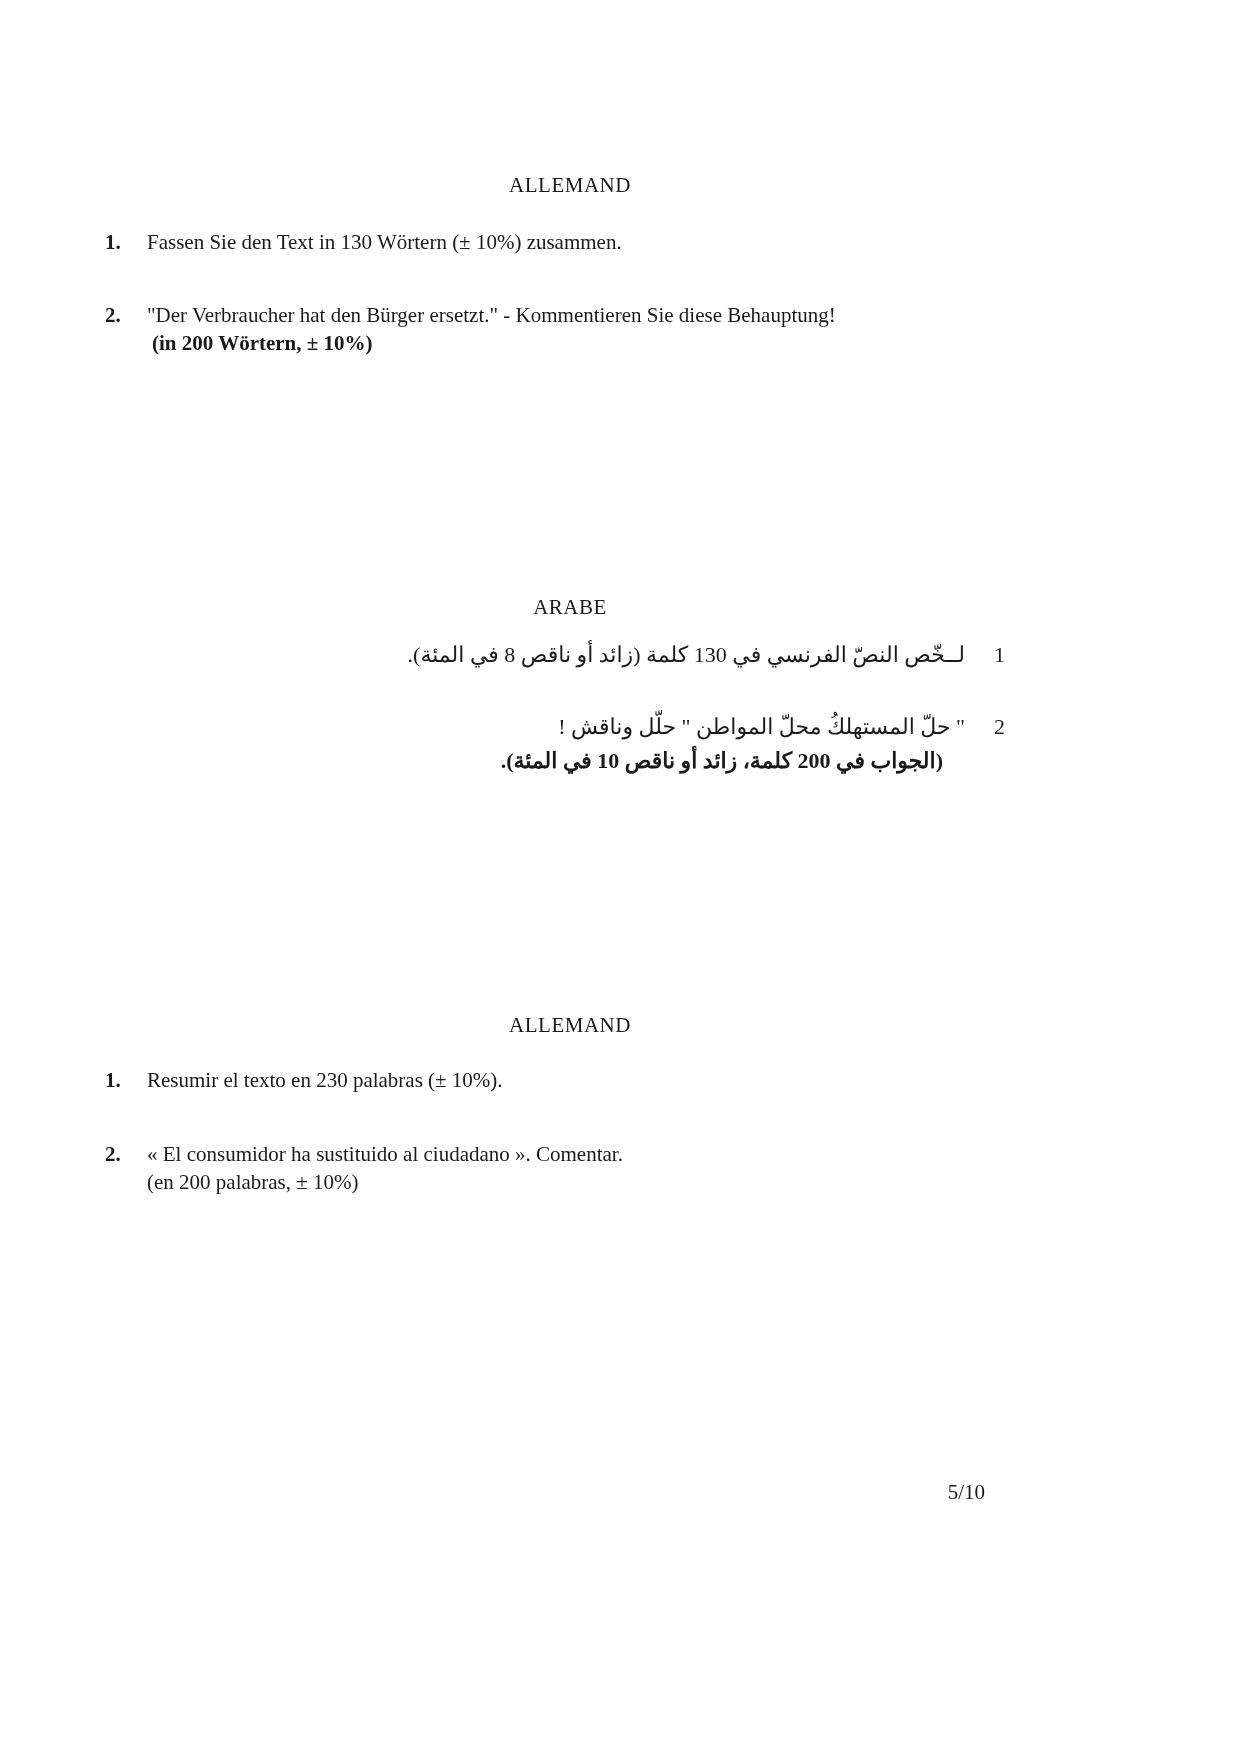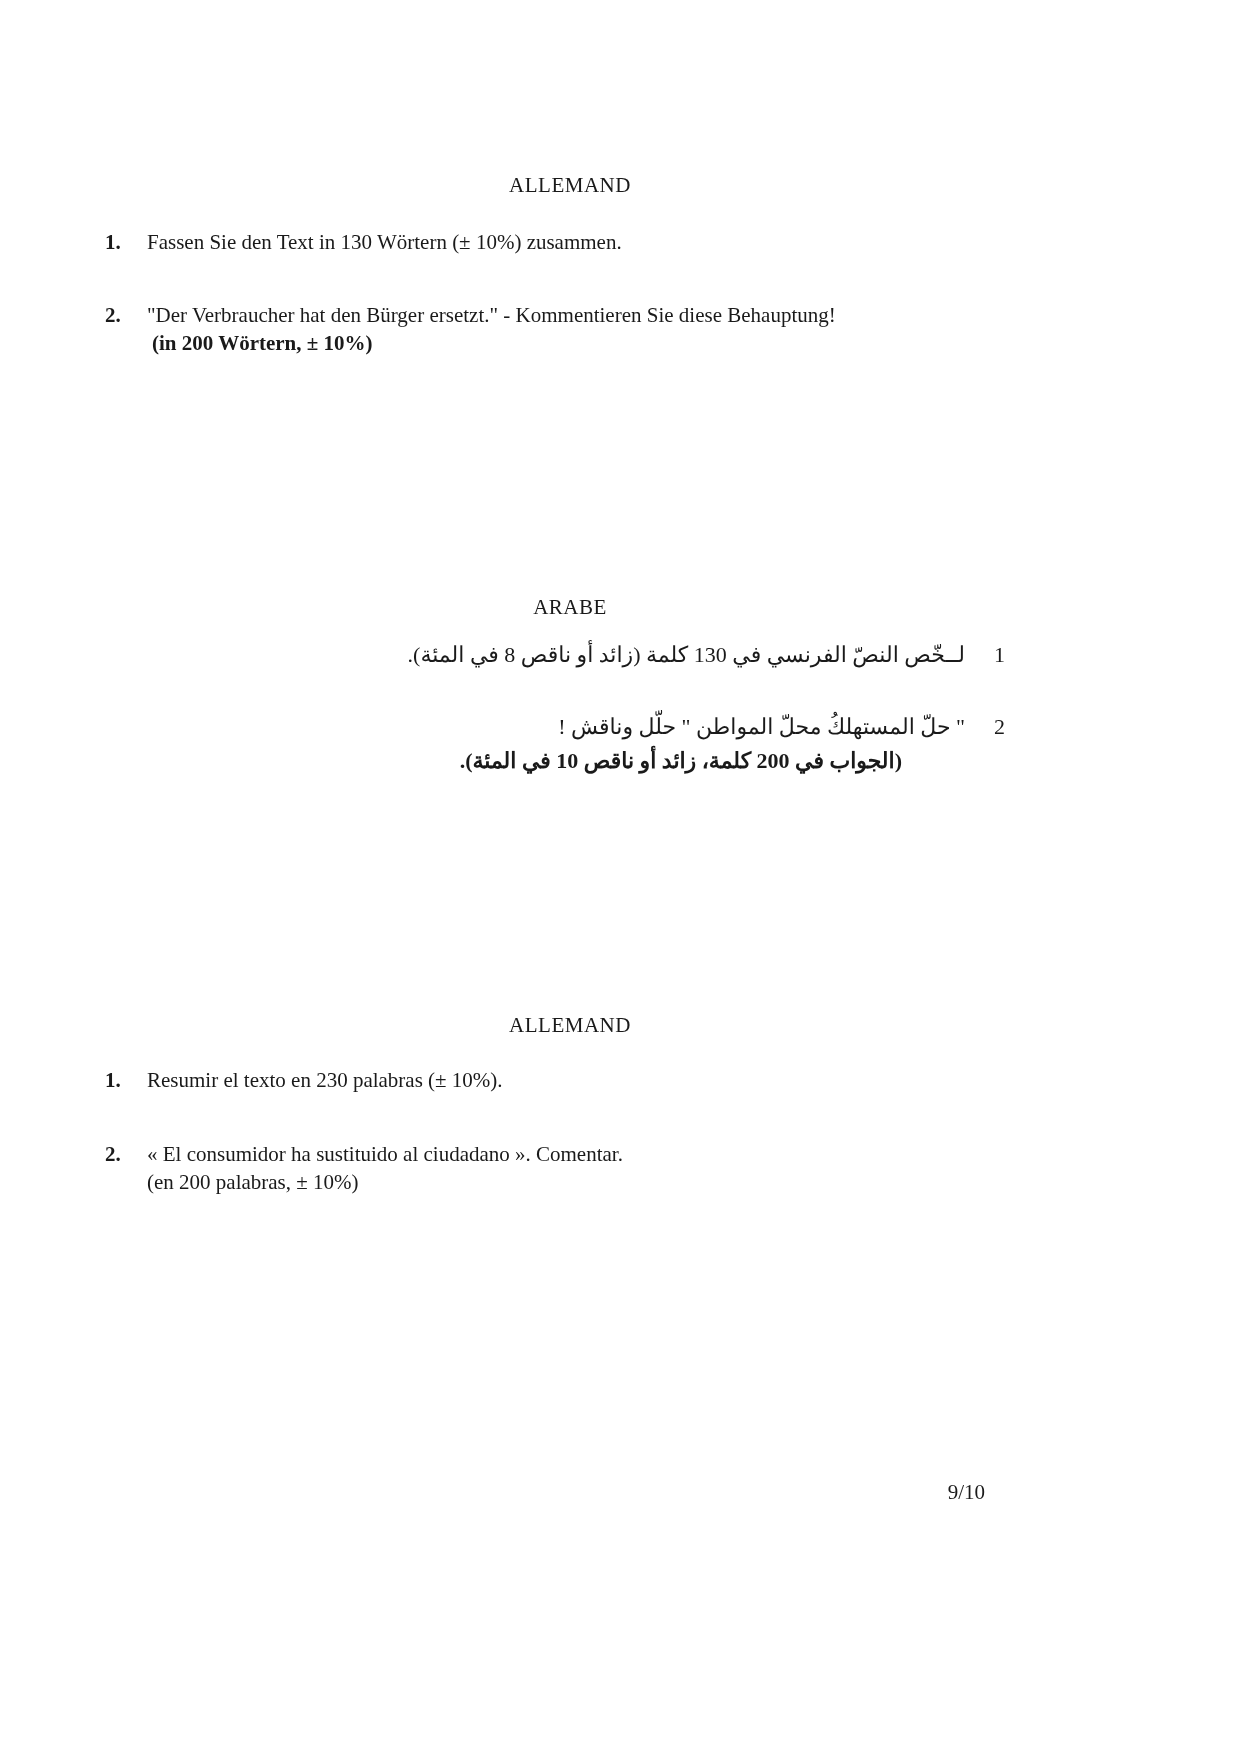--- a/index.html
+++ b/index.html
@@ -60,21 +60,21 @@
     line-height: 1.55;
   }
   .ar .item .num {
     font-weight: normal;
     width: 40px;
     flex: 0 0 40px;
     text-align: right;
   }
   .ar .cont-line {
     margin-left: 0;
-    margin-right: 103px;
+    margin-right: 62px;
   }
   .page-number {
     position: absolute;
     top: 1478px;
     left: 105px;
     width: 880px;
     text-align: right;
   }
 </style>
 </head>
@@ -122,15 +122,15 @@
   </div>
 
   <div class="block item" style="top:1140px;">
     <span class="num">2.</span>
     <span class="body">
       <span>« El consumidor ha sustituido al ciudadano ». Comentar.</span><br>
       <span>(en 200 palabras, ± 10%)</span>
     </span>
   </div>
 
-  <div class="page-number">9/10</div>
+  <div class="page-number">5/10</div>
 
 </div>
 
 </body></html>

